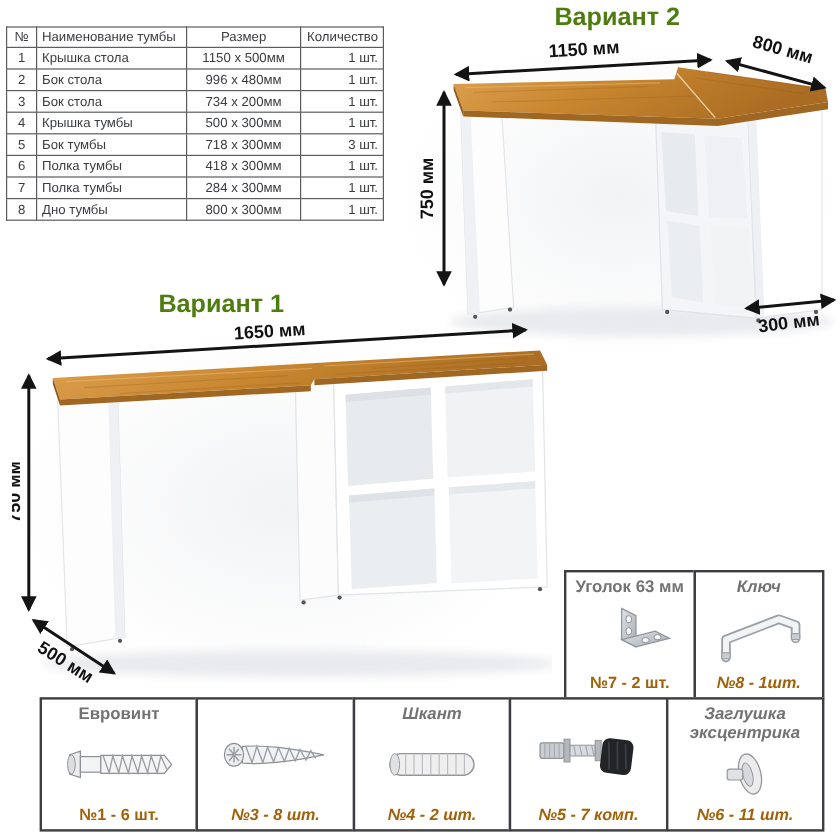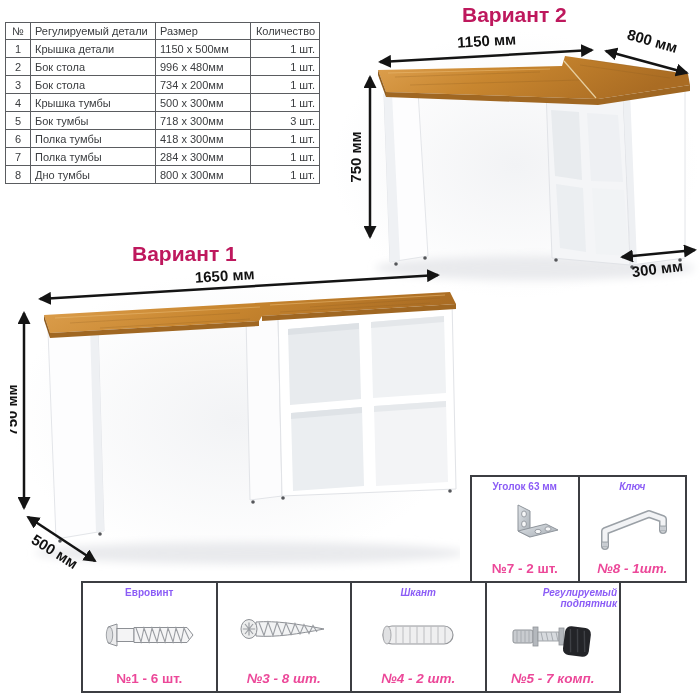--- a/index.html
+++ b/index.html
@@ -8,61 +8,61 @@
   .bg-soft{position:absolute;border-radius:50%;pointer-events:none;
            background:radial-gradient(ellipse at center,#f2f3f5 0%,rgba(255,255,255,0) 70%);}
   
   .parts-table{position:absolute;left:5px;top:22px;border-collapse:collapse;
                font-size:11px;color:#3a3c3f;background:#fff;}
   .parts-table th,.parts-table td{border:1px solid #5a5c60;padding:1px 4px;height:15px;
                font-weight:normal;white-space:nowrap;}
   .parts-table th{height:14px;}
   .col-num{width:16px;text-align:center;}
   .col-name{width:116px;text-align:left;padding-left:6px;}
-  .col-size{width:86px;text-align:left;}
+  .col-size{width:86px;text-align:center;}
   .col-qty{width:60px;text-align:right;}
   
-  .variant-title{position:absolute;font-size:21px;font-weight:bold;color:#be185d;}
+  .variant-title{position:absolute;font-size:21px;font-weight:bold;color:#4d7c0f;}
   .vt2{left:462px;top:3px;}
   .vt1{left:84px;top:242px;margin-left:48px;}
   .drawing{position:absolute;}
   
   .hw-row{position:absolute;display:flex;}
   .hw-top{left:470px;top:475px;width:217px;height:108px;}
-  .hw-bottom{left:33px;top:581px;width:540px;height:112px;margin-left:48px;}
+  .hw-bottom{left:33px;top:581px;width:654px;height:112px;}
   .hwbox{flex:1 1 0;border:2px solid #3c3e42;background:#fff;display:flex;
          flex-direction:column;align-items:center;justify-content:space-between;
          padding:4px 2px 5px 2px;box-sizing:border-box;}
   .hwbox + .hwbox{margin-left:-2px;font-style:italic;}
-  .hwtitle{font-size:10px;font-weight:bold;color:#8b5cf6;text-align:right;line-height:1.12;}
-  .hwqty{font-size:13.5px;font-weight:bold;color:#ec4899;text-align:center;white-space:nowrap;}
+  .hwtitle{font-size:14px;font-weight:bold;color:#737373;text-align:center;line-height:1.12;}
+  .hwqty{font-size:13.5px;font-weight:bold;color:#a16207;text-align:center;white-space:nowrap;}
   .hwicon{flex:1;display:flex;align-items:center;justify-content:center;}
   svg text.dim{font-family:"Liberation Sans",sans-serif;font-size:15px;font-weight:bold;fill:#111;}
 </style>
 </head>
 <body>
 
 <div class="canvas">
 
   <div class="bg-soft" style="left:330px;top:30px;width:370px;height:270px;"></div>
   <div class="bg-soft" style="left:10px;top:270px;width:450px;height:300px;"></div>
 
   <table class="parts-table">
     <thead>
       <tr>
         <th class="col-num">№</th>
-        <th class="col-name">Регулируемый детали</th>
+        <th class="col-name">Наименование тумбы</th>
         <th class="col-size">Размер</th>
         <th class="col-qty">Количество</th>
       </tr>
     </thead>
     <tbody>
       <tr>
         <td class="col-num">1</td>
-        <td class="col-name">Крышка детали</td>
+        <td class="col-name">Крышка стола</td>
         <td class="col-size">1150 x 500мм</td>
         <td class="col-qty">1 шт.</td>
       </tr>
       <tr>
         <td class="col-num">2</td>
         <td class="col-name">Бок стола</td>
         <td class="col-size">996 x 480мм</td>
         <td class="col-qty">1 шт.</td>
       </tr>
       <tr>
@@ -303,31 +303,43 @@
         <svg width="96" height="36" viewBox="0 0 96 36">
           <rect x="13" y="9" width="70" height="18" rx="9" fill="#efeff0" stroke="#95979b" stroke-width="1.2"></rect>
           <ellipse cx="17" cy="18" rx="4" ry="9" fill="#e0e1e3" stroke="#95979b" stroke-width="0.8"></ellipse>
           <path d="M26 10 V26 M33 9.5 V26.5 M40 9 V27 M47 9 V27 M54 9 V27 M61 9 V27 M68 9.5 V26.5 M75 10 V26" stroke="#bcbdc0" stroke-width="1"></path>
         </svg>
       </div>
       <div class="hwqty">№4 - 2 шт.</div>
     </div>
 
     <div class="hwbox">
-      <div class="hwtitle">Регулируемый подпятник</div>
       <div class="hwicon">
         <svg width="96" height="50" viewBox="0 0 96 50">
           <rect x="8" y="15" width="20" height="13" rx="2" fill="#c9ccd0" stroke="#8f9398" stroke-width="1"></rect>
           <path d="M12 15 V28 M16 15 V28 M20 15 V28 M24 15 V28" stroke="#a8acb1" stroke-width="1"></path>
           <rect x="28" y="12" width="5" height="19" fill="#b4b8bd" stroke="#8f9398" stroke-width="0.8"></rect>
           <rect x="33" y="17" width="21" height="9" fill="#d7dade" stroke="#8f9398" stroke-width="0.8"></rect>
           <path d="M36 17 L38 26 M41 17 L43 26 M46 17 L48 26 M51 17 L53 26" stroke="#a8acb1" stroke-width="1"></path>
           <rect x="54" y="13" width="5" height="17" fill="#b4b8bd" stroke="#8f9398" stroke-width="0.8"></rect>
           <rect x="59" y="12" width="26" height="29" rx="6" fill="#232428" transform="rotate(7 72 26)"></rect>
           <path d="M64 15 L67 38 M71 14 L74 37 M78 15 L81 36" stroke="#3e4045" stroke-width="1.4" transform="rotate(7 72 26)"></path>
         </svg>
       </div>
       <div class="hwqty">№5 - 7 комп.</div>
     </div>
 
+    <div class="hwbox">
+      <div class="hwtitle">Заглушка эксцентрика</div>
+      <div class="hwicon">
+        <svg width="96" height="50" viewBox="0 0 96 50">
+          <g transform="rotate(-14 52 25)">
+            <ellipse cx="52" cy="25" rx="9" ry="17" fill="#ececee" stroke="#95979b" stroke-width="1.1"></ellipse>
+            <ellipse cx="50" cy="25" rx="4" ry="10" fill="#d8d9db" stroke="#95979b" stroke-width="0.8"></ellipse>
+          </g>
+          <rect x="33" y="21" width="13" height="9" rx="2" fill="#e0e1e3" stroke="#95979b" stroke-width="1"></rect>
+        </svg>
+      </div>
+      <div class="hwqty">№6 - 11 шт.</div>
+    </div>
   </div>
 
 </div>
 
 </body></html>

